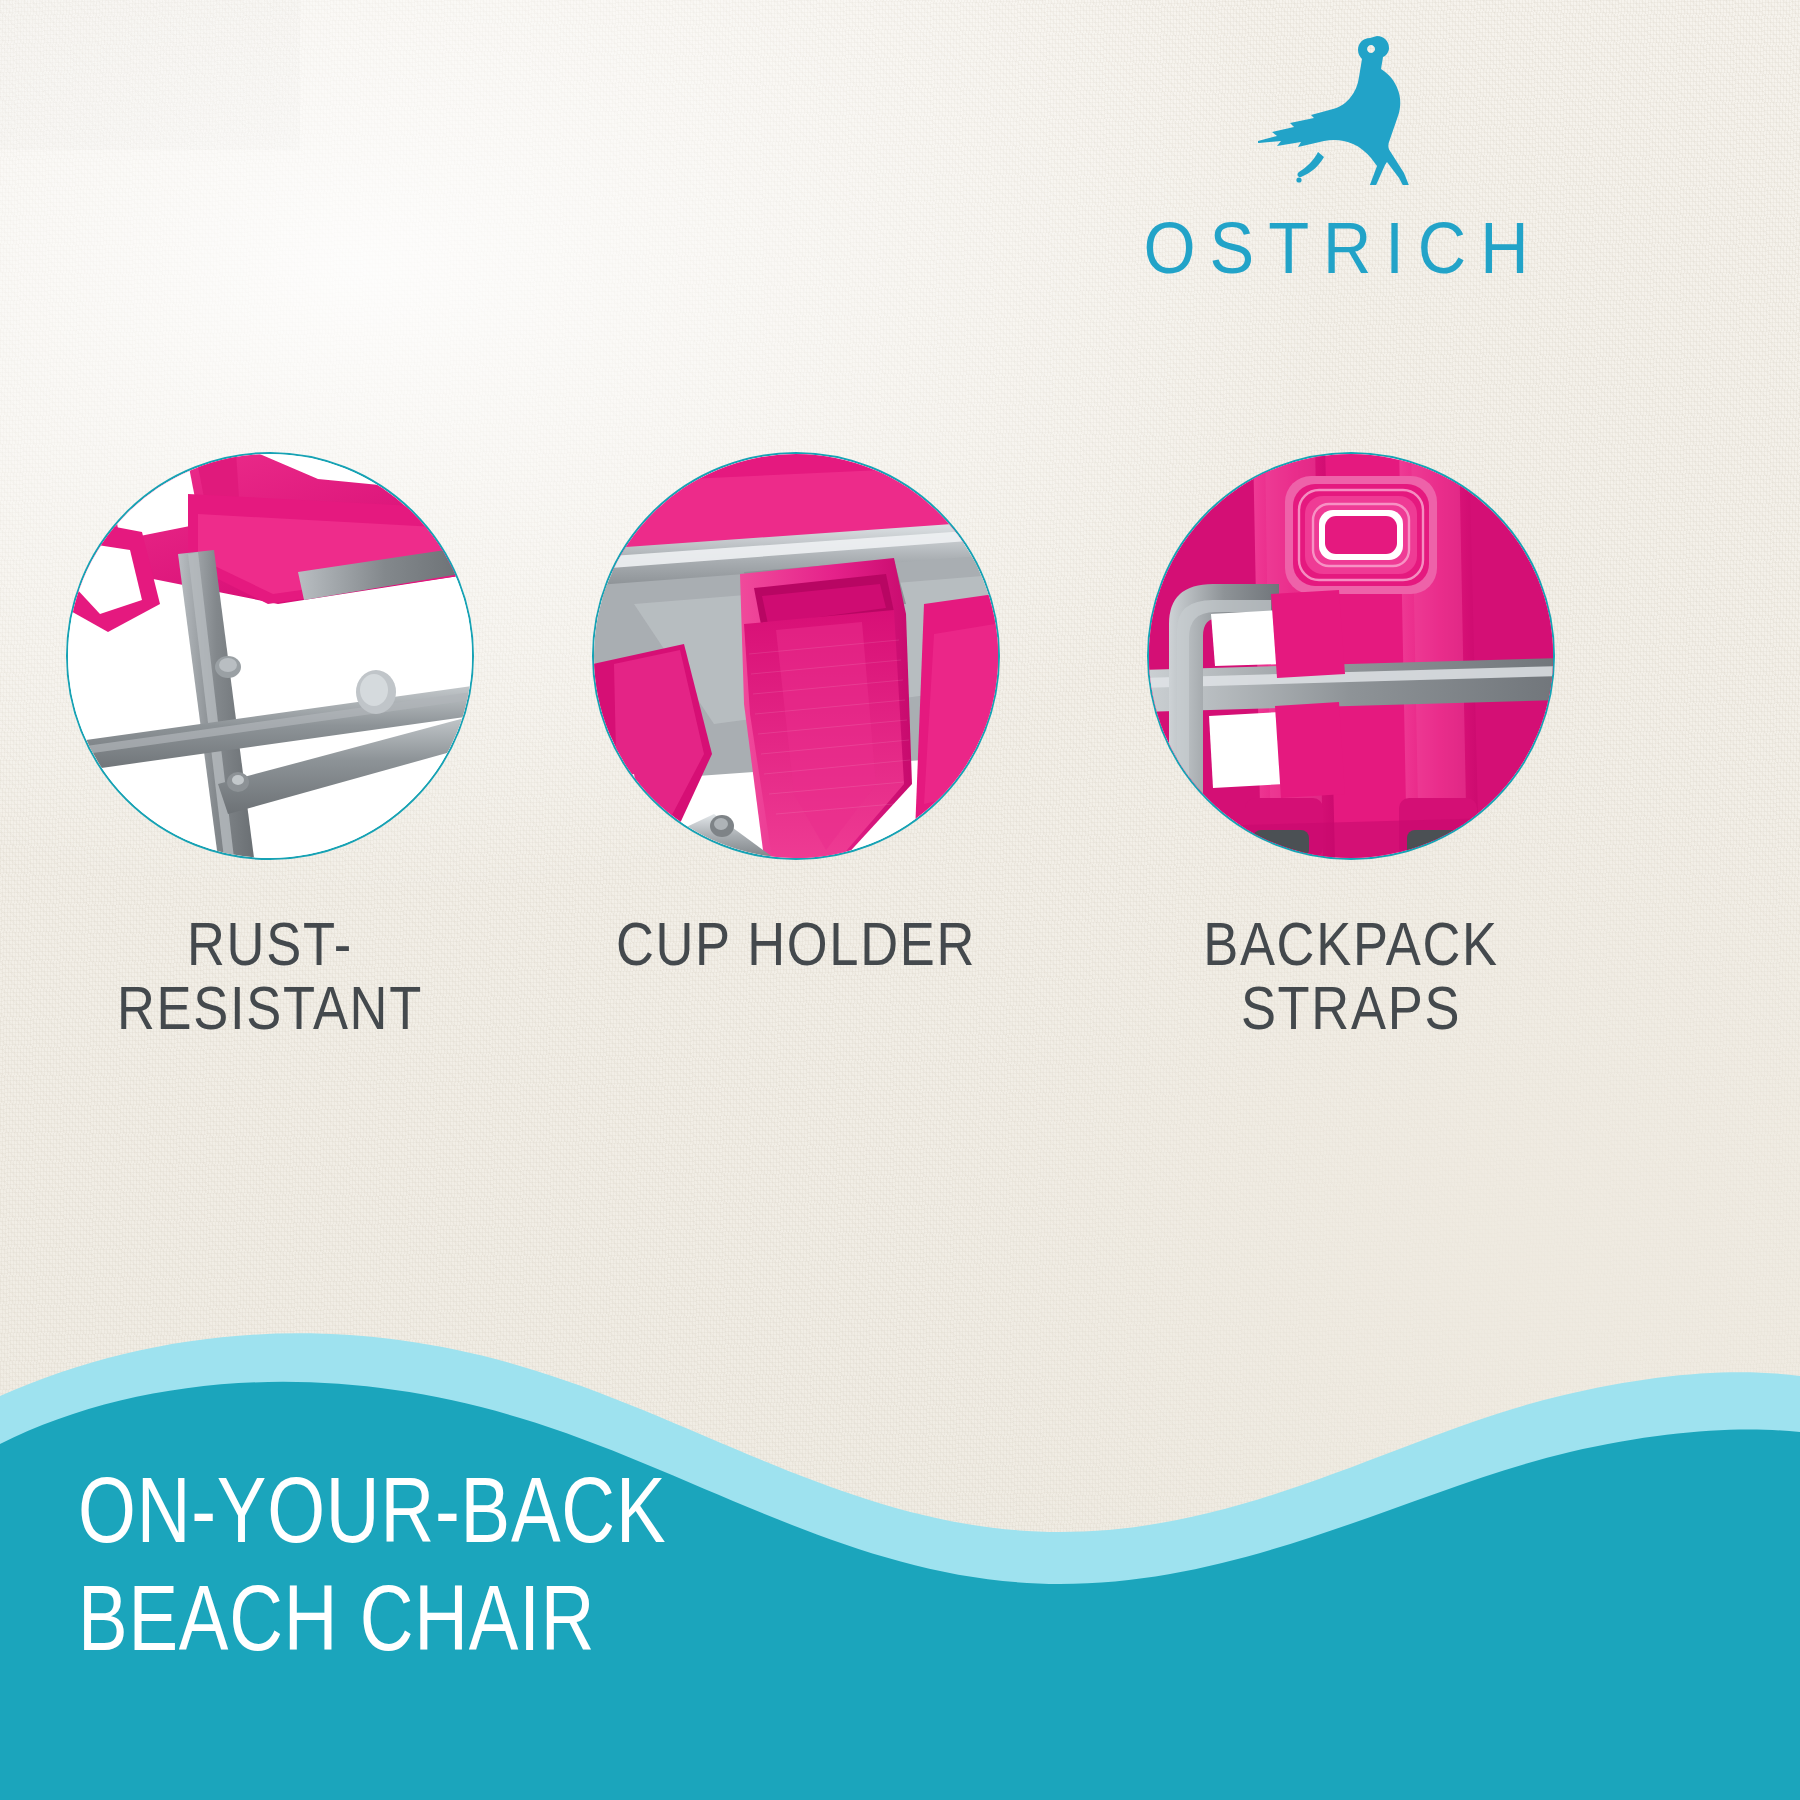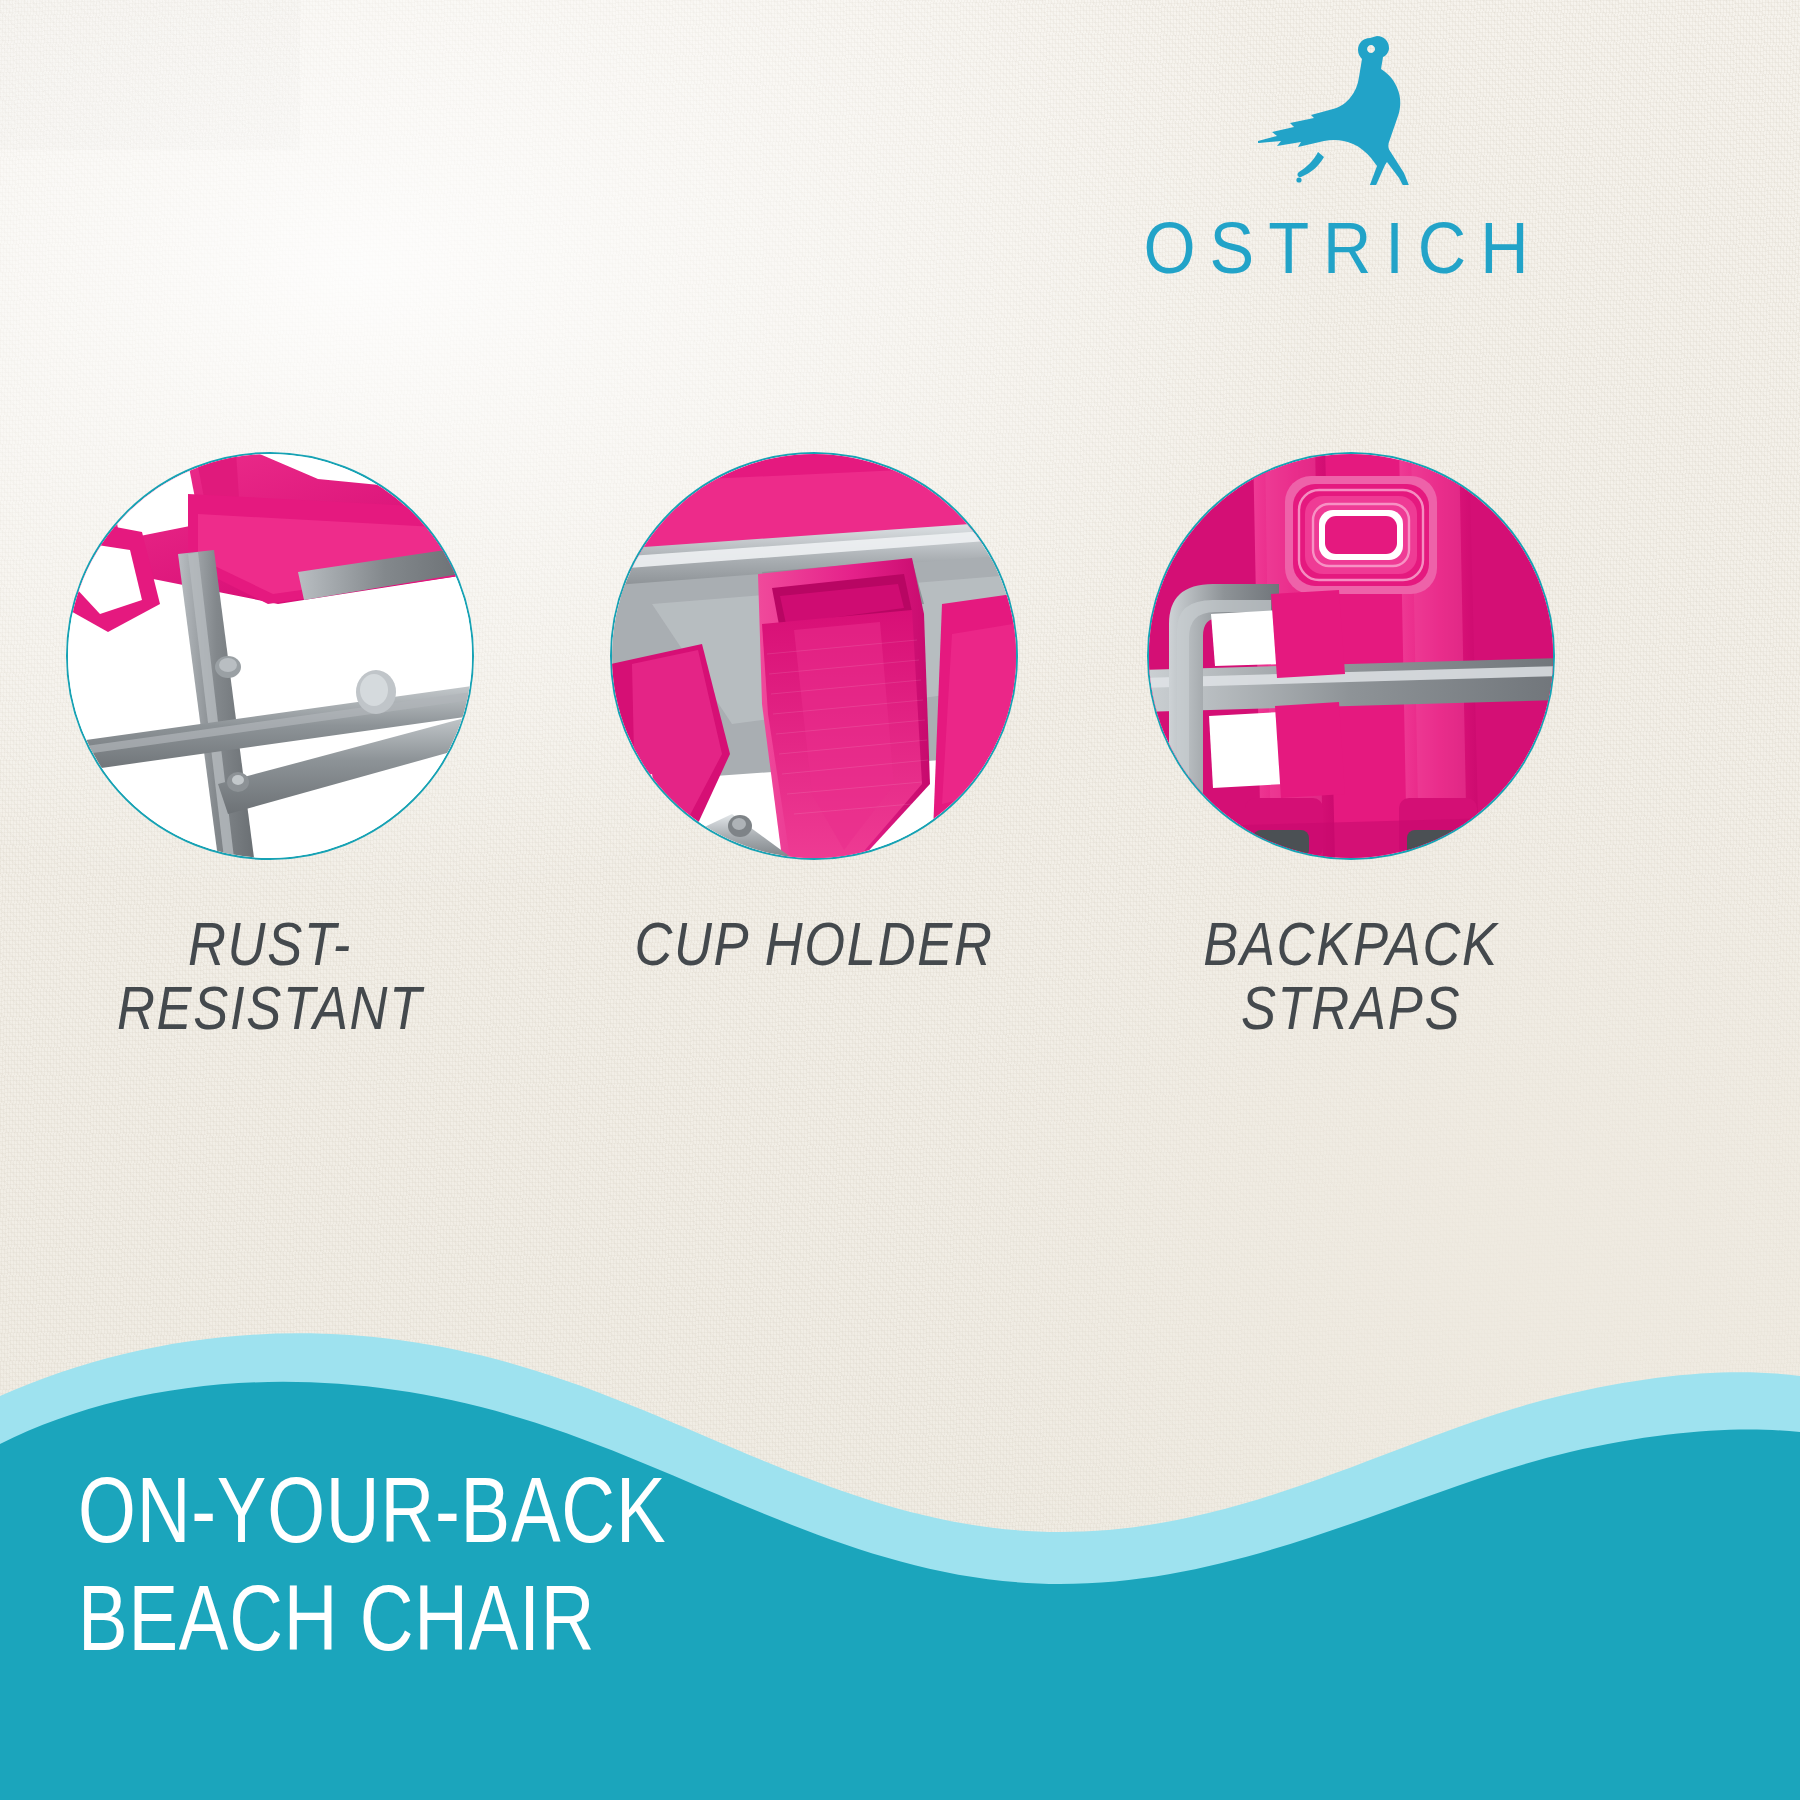--- a/index.html
+++ b/index.html
@@ -24,22 +24,22 @@
 
   
   #logo{position:absolute;left:1106px;top:30px;width:460px;height:265px;}
   #logo svg.bird{position:absolute;left:152px;top:0;width:160px;height:155px;}
   #wordmark{position:absolute;left:0;top:182px;width:460px;text-align:center;
     color:#22a3c8;font-size:72px;line-height:72px;letter-spacing:15px;
     text-indent:15px;font-weight:400;font-family:"Liberation Sans Narrow","Liberation Sans",sans-serif;
     transform:scaleX(.93);transform-origin:50% 50%;}
 
   
-  .feature{position:absolute;top:452px;width:420px;font-style:italic;}
-  .f0{left:60px;} .f1{left:604px;} .f2{left:1141px;}
+  .feature{position:absolute;top:452px;width:420px;}
+  .f0{left:60px;} .f1{left:586px;} .f2{left:1141px;}
 
   .circle{position:relative;width:404px;height:404px;margin:0 auto;
     border-radius:50%;overflow:hidden;border:2.5px solid #16a2b4;
     background:#ffffff;}
   .circle svg{position:absolute;inset:0;width:100%;height:100%;display:block;}
 
   .caption{margin-top:52px;text-align:center;color:#44494d;
     font-size:61px;line-height:64px;letter-spacing:2px;
     font-family:"Liberation Sans Narrow","Liberation Sans",sans-serif;
     transform:scaleX(.86);transform-origin:50% 0;white-space:pre-line;font-weight:400;}

